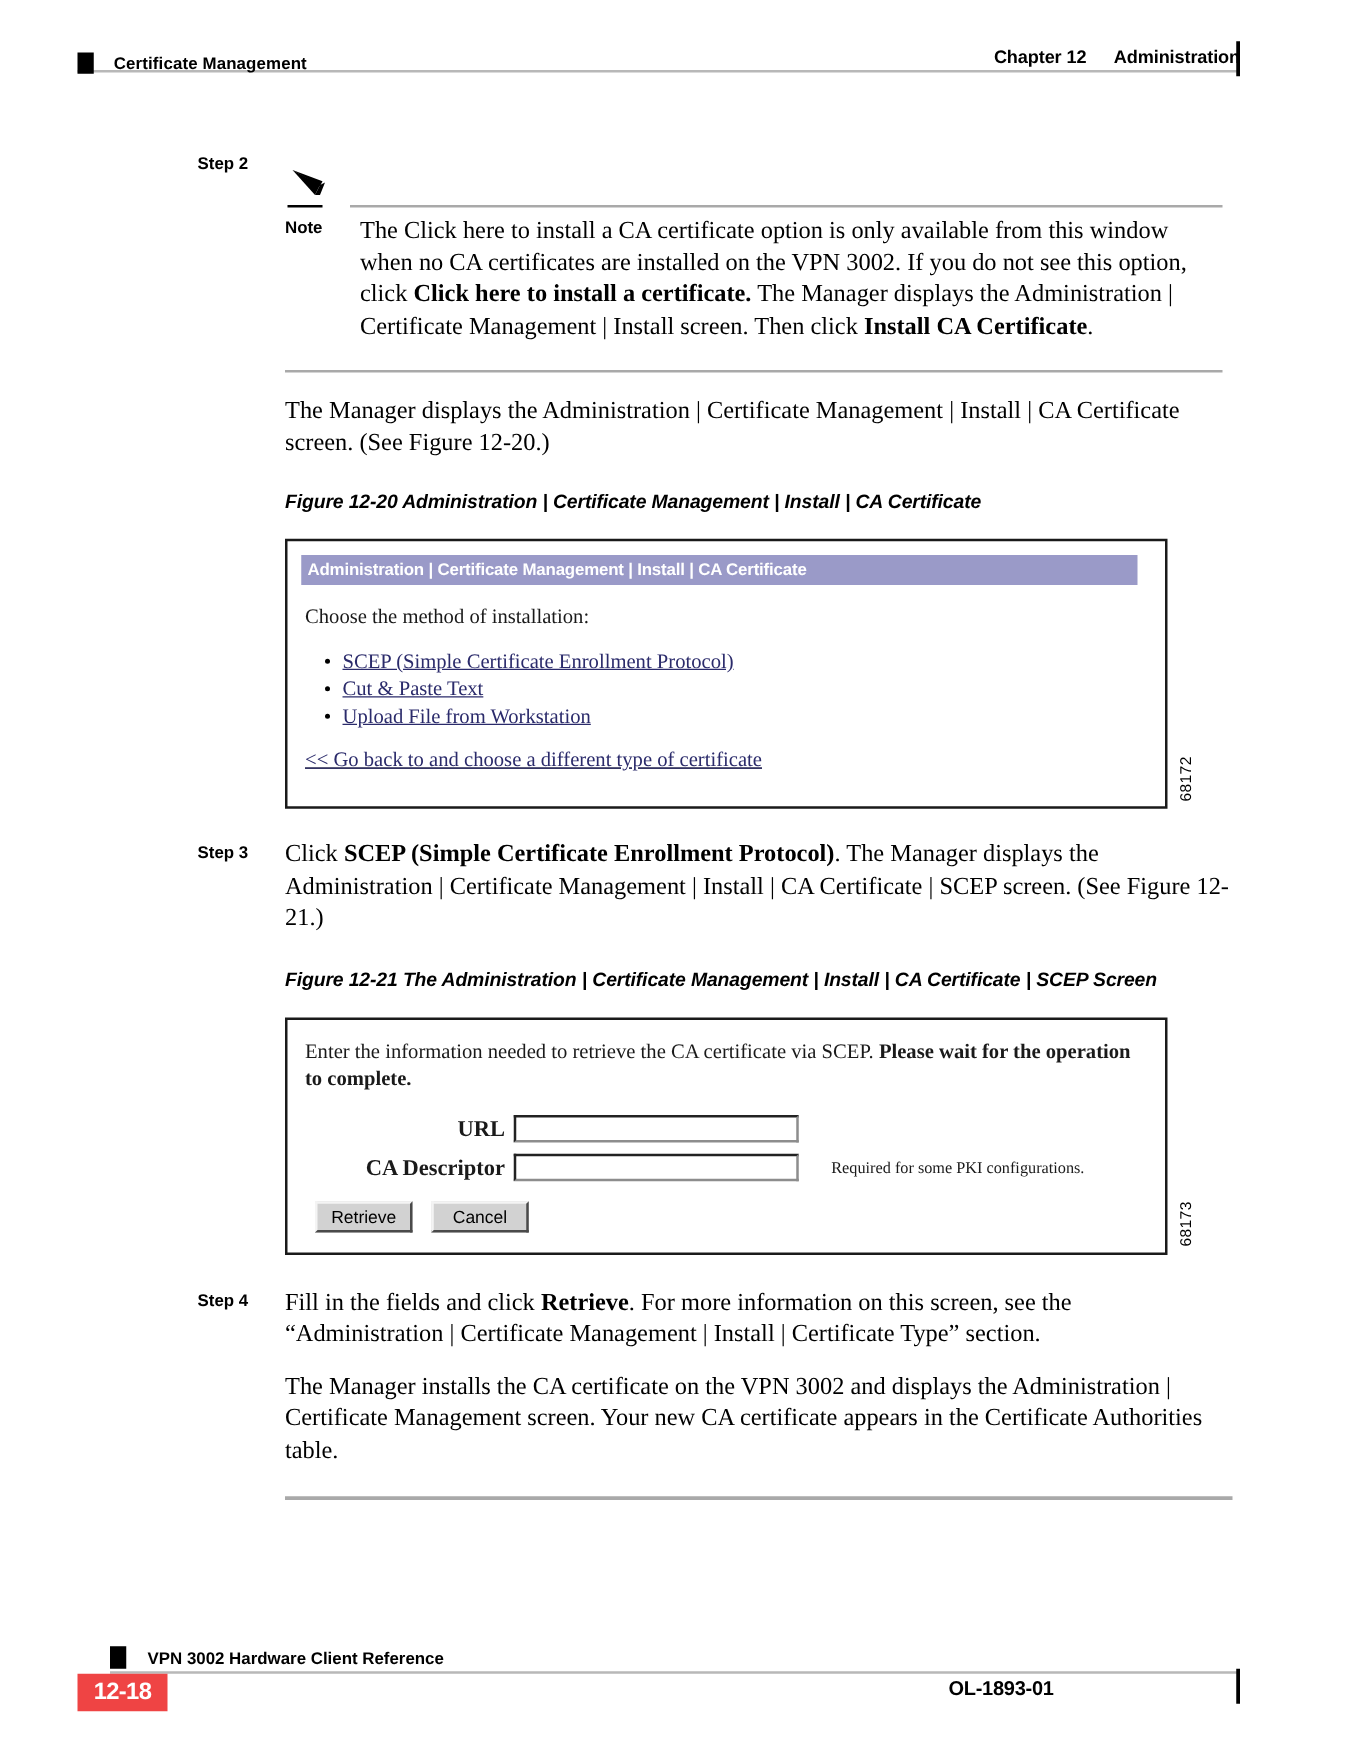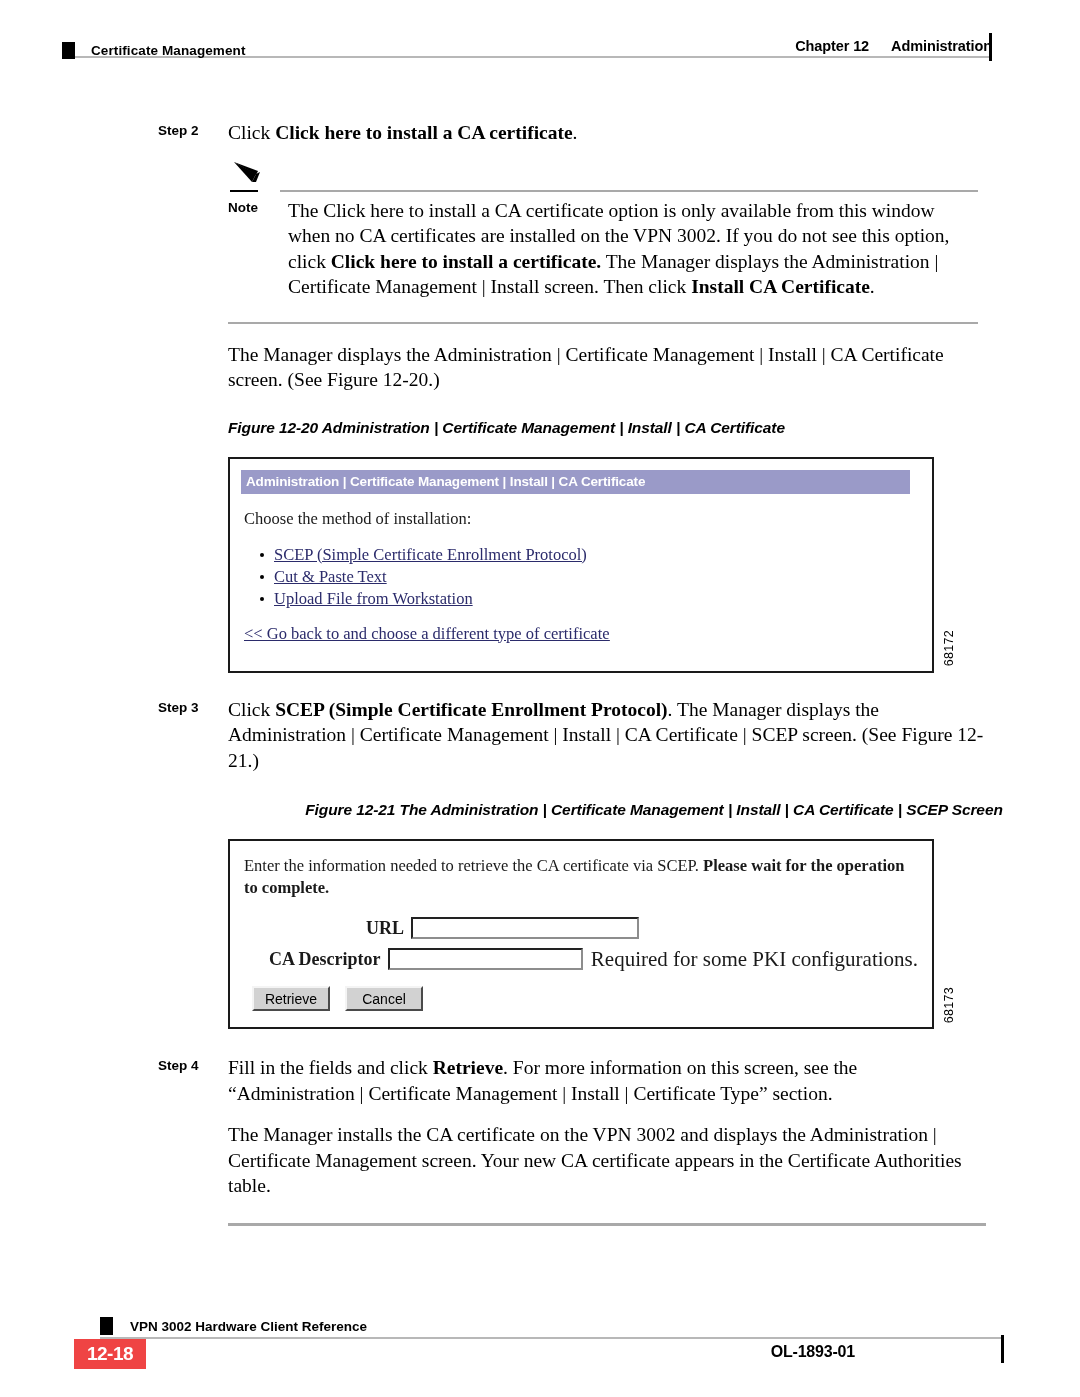--- a/index.html
+++ b/index.html
@@ -266,22 +266,22 @@
     width: 228px;
     height: 22px;
     border: 2px solid #222222;
     border-right-color: #8d8d8d;
     border-bottom-color: #8d8d8d;
     background: #ffffff;
     box-sizing: border-box;
   }
   .form-hint {
     font-family: "Liberation Serif", serif;
-    font-size: 21px;
-    padding-left: 8px;
+    font-size: 13px;
+    padding-left: 26px;
     white-space: nowrap;
     color: #1a1a1a;
   }
   .btn-row {
     display: flex;
     margin: 16px 0 6px 8px;
   }
   .win-btn {
     width: 78px;
     height: 25px;
@@ -304,21 +304,21 @@
   .bottom-rule {
     margin-left: 228px;
     width: 758px;
     height: 3px;
     background: #a9a9a9;
   }
 
   
   #page-footer {
     position: absolute;
-    left: 12px;
+    left: 0;
     bottom: 12px;
     width: 941px;
     height: 90px;
   }
   .footer-rule {
     position: absolute;
     left: 88px;
     top: 42px;
     width: 904px;
     height: 2px;
@@ -388,23 +388,20 @@
   <div class="header-left">
     <span class="header-square"></span>
     <span class="header-left-label">Certificate Management</span>
   </div>
 </div>
 
 <div id="content">
 
   <div class="step-block">
     <div class="step-label">Step 2</div>
-    <div class="step-body">
-      <span>Click </span><b>Click here to install a CA certificate</b><span>.</span>
-    </div>
   </div>
 
   <div class="note-wrap">
     <span class="note-icon">
       <svg width="34" height="26" viewBox="0 0 34 26" xmlns="http://www.w3.org/2000/svg">
         <path d="M2 2 L24 14 L20 22 Z" fill="#000000"></path>
         <path d="M24 14 L28 12 L24 22 L20 22 Z" fill="#000000"></path>
         <path d="M2 2 L26 11 L24 15 Z" fill="#000000"></path>
       </svg>
     </span>
@@ -435,21 +432,21 @@
     <span class="fig-id">68172</span>
   </div>
 
   <div class="step-block" style="margin-top:24px;">
     <div class="step-label">Step 3</div>
     <div class="step-body">
       <span>Click </span><b>SCEP (Simple Certificate Enrollment Protocol)</b><span>. The Manager displays the Administration | Certificate Management | Install | CA Certificate | SCEP screen. (See Figure 12-21.)</span>
     </div>
   </div>
 
-  <div class="fig-caption" style="margin-top:28px;text-align:center;">Figure 12-21 The Administration | Certificate Management | Install | CA Certificate | SCEP Screen</div>
+  <div class="fig-caption" style="margin-top:28px;">Figure 12-21 The Administration | Certificate Management | Install | CA Certificate | SCEP Screen</div>
 
   <div class="figure" style="margin-top:20px;">
     <div class="win-body">
       <p class="lead" style="margin-bottom:2px;">
         <span>Enter the information needed to retrieve the CA certificate via SCEP. </span><b>Please wait for the operation to complete.</b>
       </p>
 
       <div class="form-row" style="margin-top:18px;">
         <span class="form-label">URL</span>
         <span class="form-input" title=""></span>

